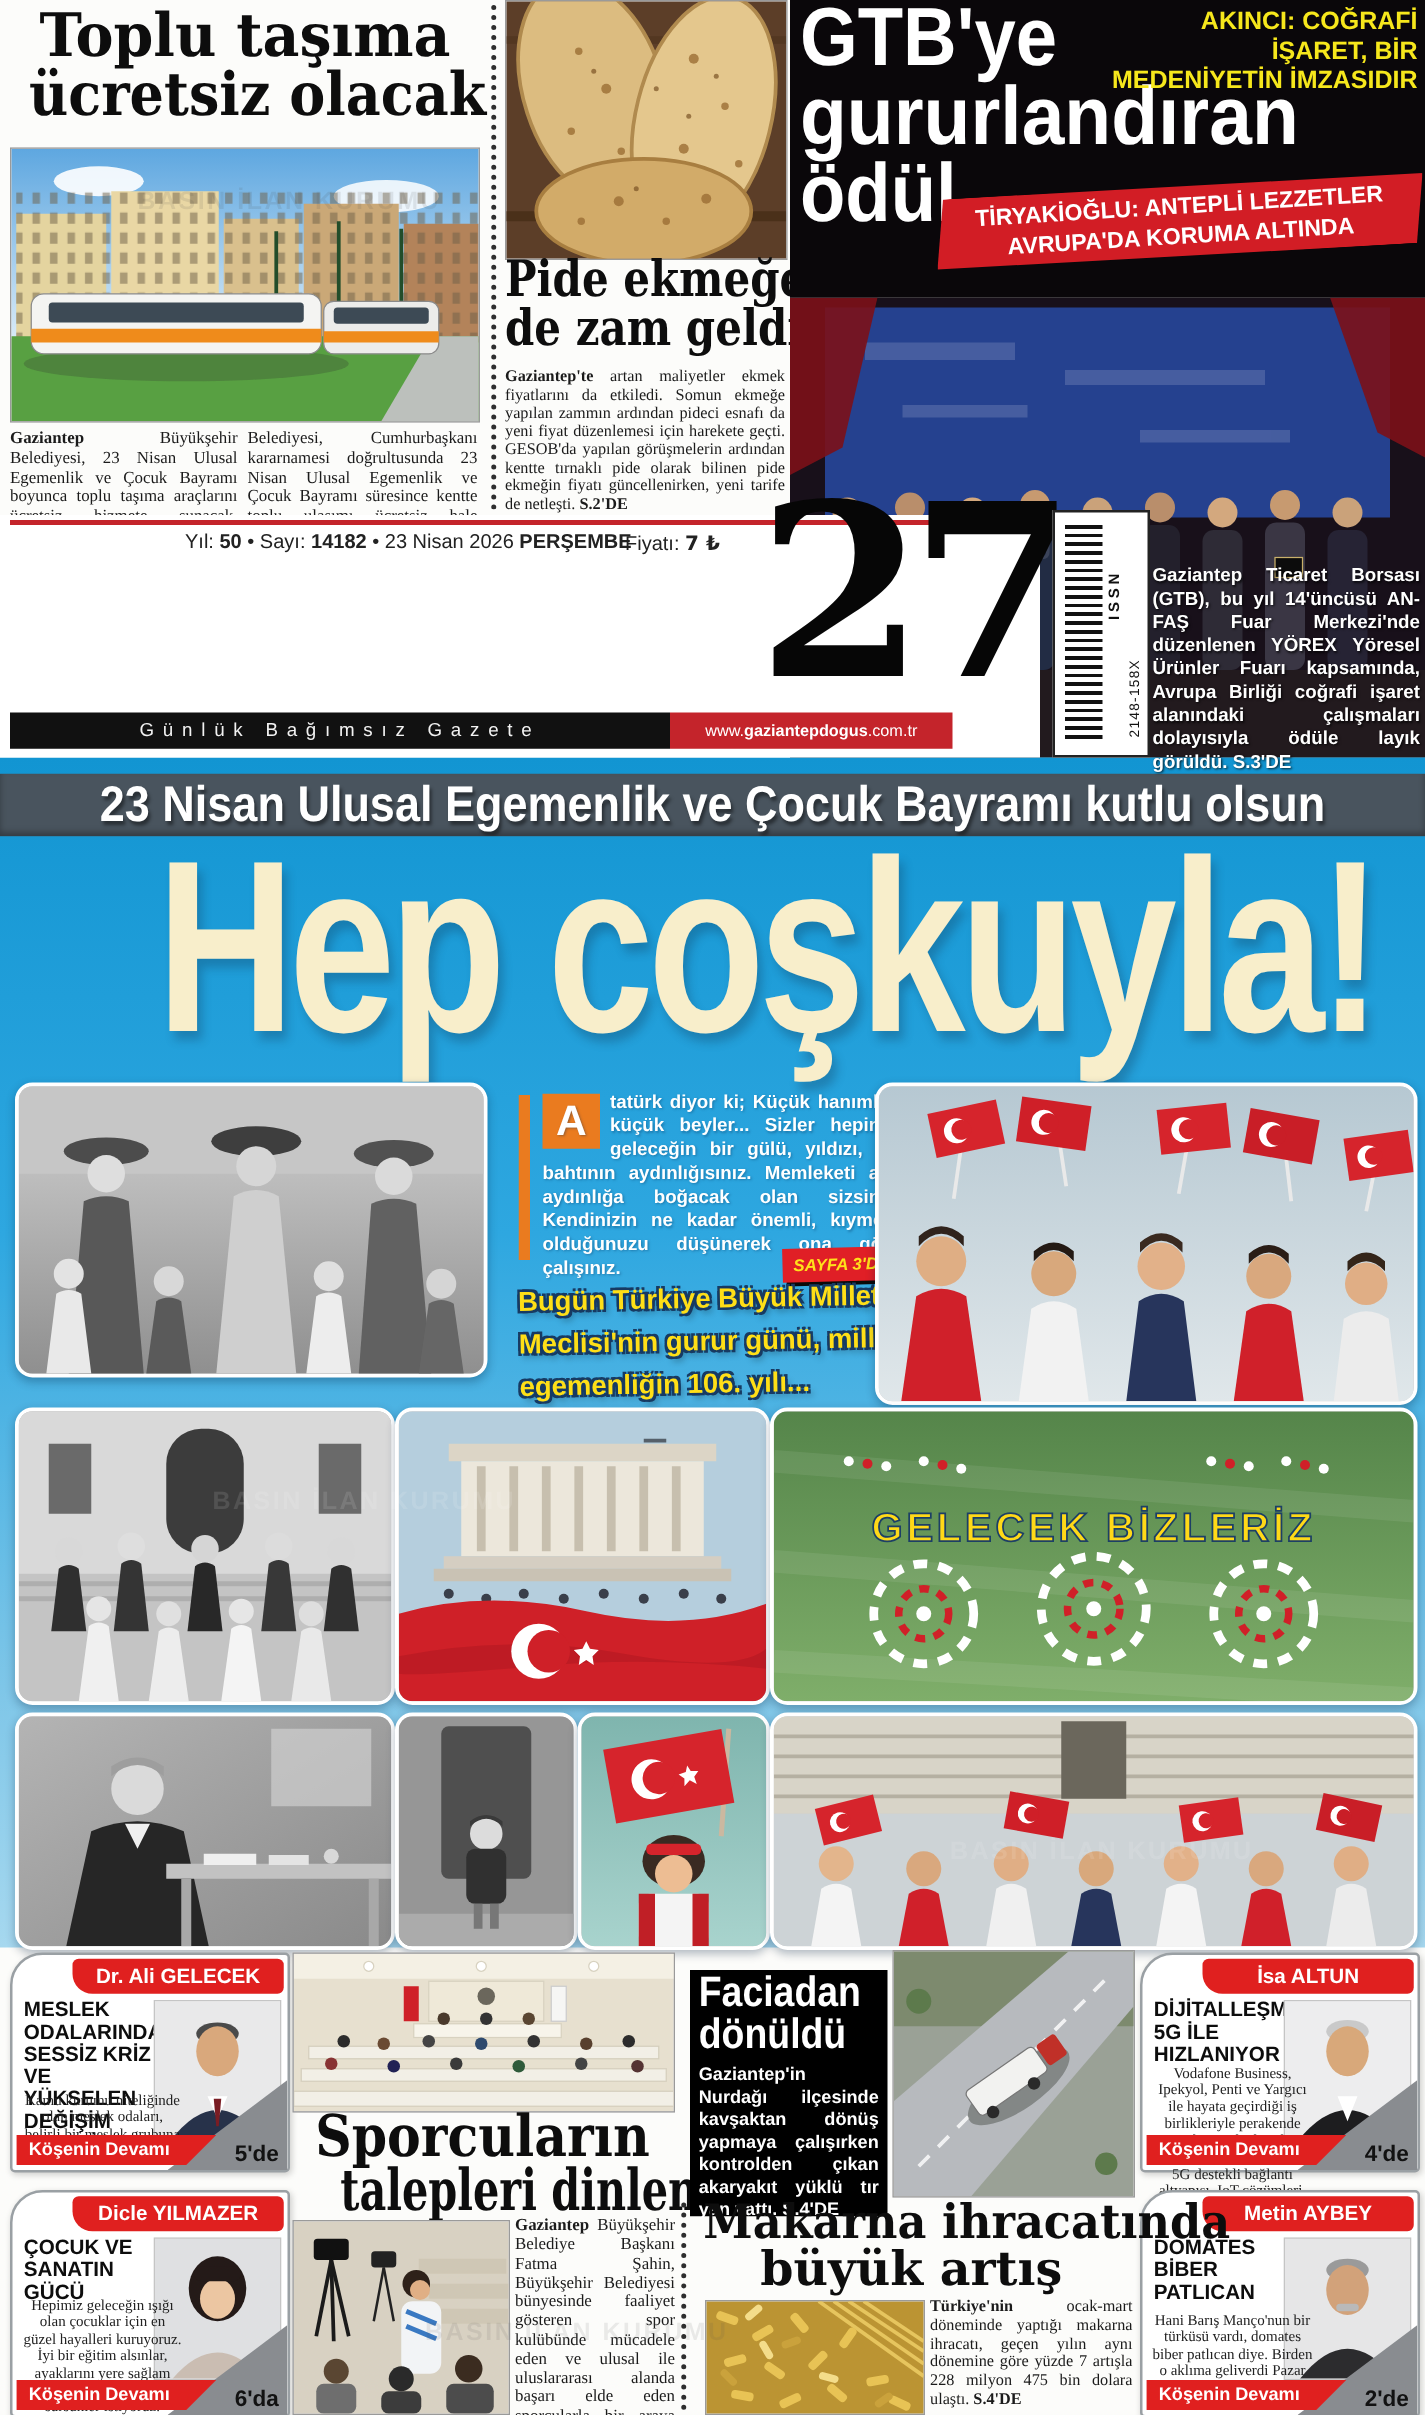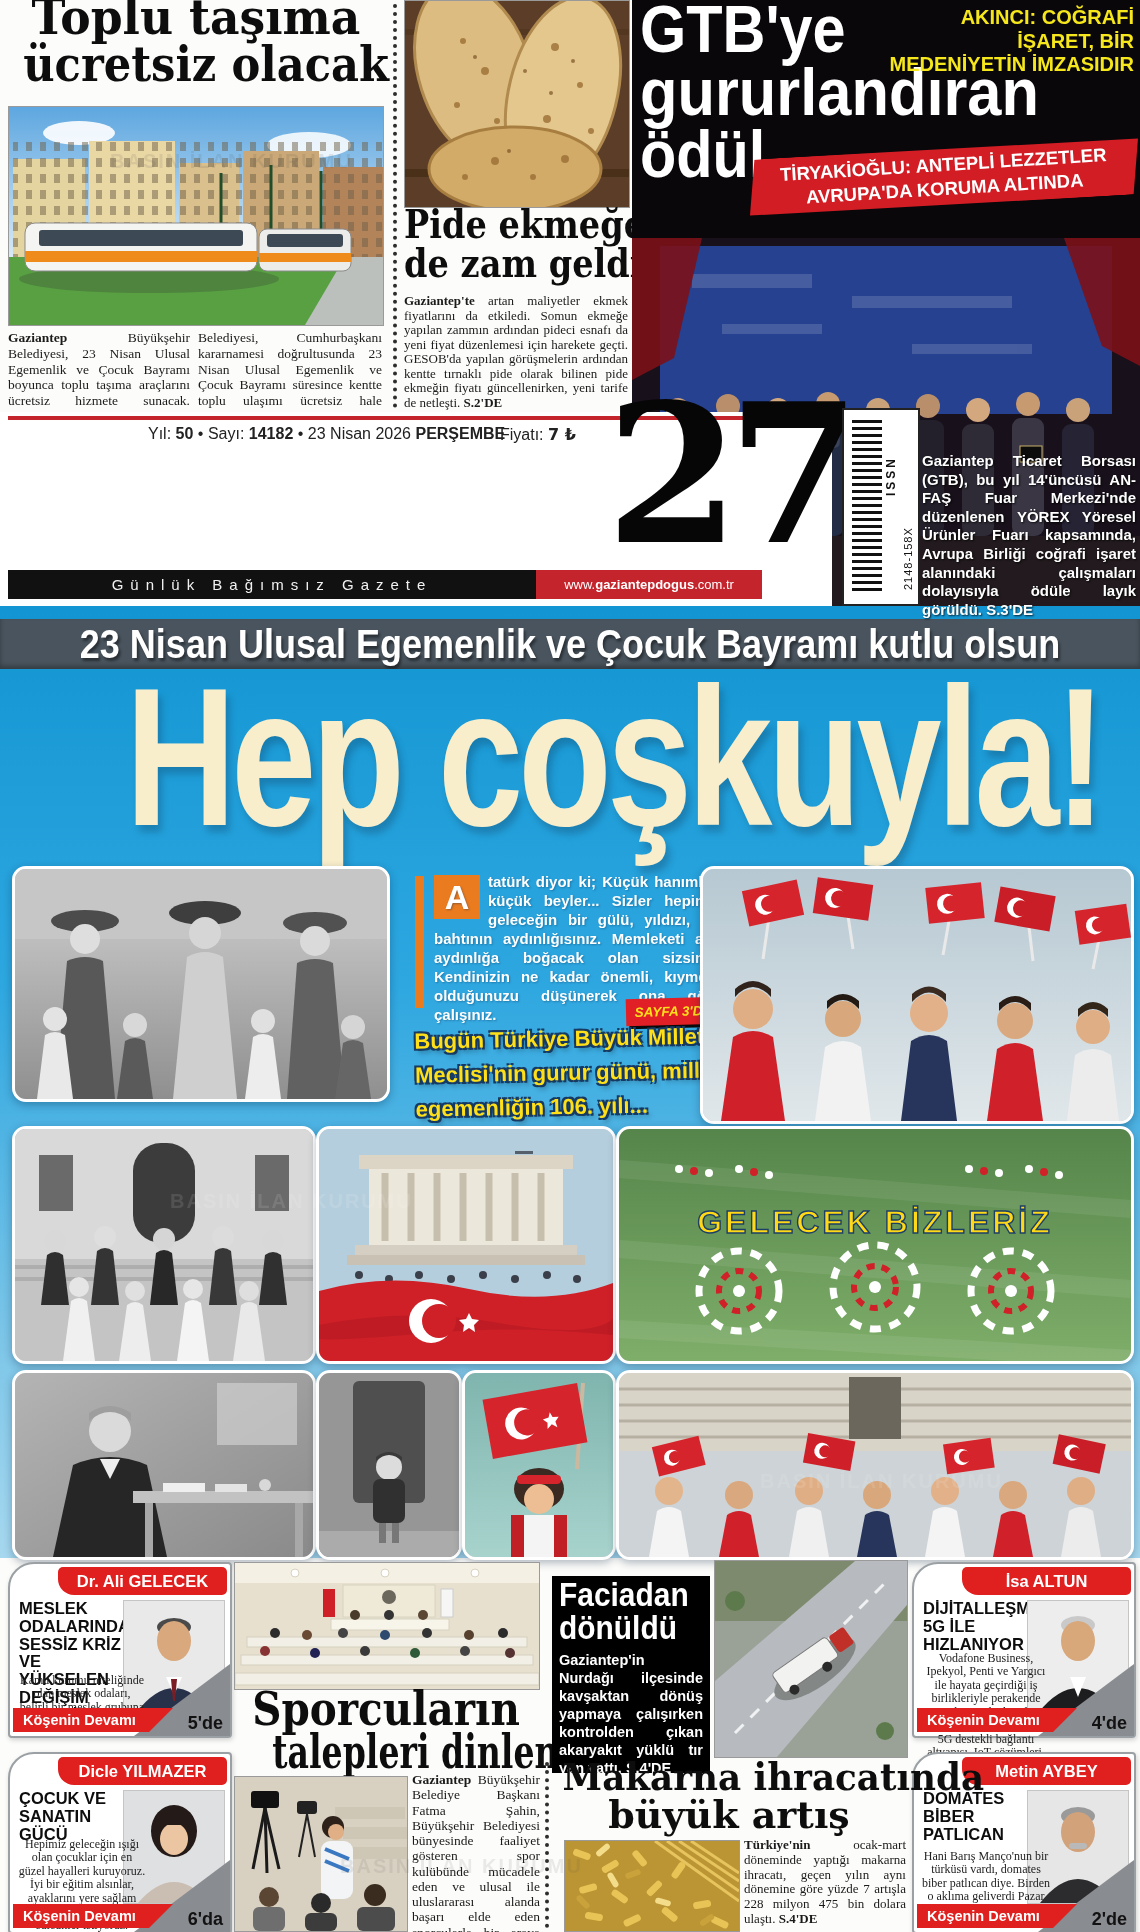--- a/index.html
+++ b/index.html
@@ -38,21 +38,21 @@
         background:linear-gradient(135deg,rgba(255,255,255,0) 0 30%,#898c90 31%);
         clip-path:polygon(100% 0,100% 100%,0 100%);}
   .card .pg{position:absolute;right:7px;bottom:2px;font-weight:bold;font-size:18px;color:#121212;}
   .whitebold{font-weight:bold;color:#fff;text-align:justify;}
 </style>
 </head>
 <body>
 
 <div class="page">
 
-  <section class="abs" style="left:0;top:0;width:390px;height:412px;padding-left:48px;">
+  <section class="abs" style="left:0;top:12px;width:390px;height:412px;padding-left:48px;">
     <h1 class="slab abs" style="left:4px;top:-6px;width:384px;margin:0;font-size:48px;line-height:.98;text-align:center;">
       <span class="cx" style="transform:scaleX(.95);transform-origin:50% 50%;">Toplu taşıma</span>
       <span class="cx" style="transform:scaleX(.9);transform-origin:50% 50%;">ücretsiz olacak</span>
     </h1>
     <div class="photo" style="left:8px;top:106px;width:374px;height:218px;">
       <svg width="374" height="218" viewBox="0 0 374 218">
         <defs>
           <linearGradient id="sky" x1="0" y1="0" x2="0" y2="1">
             <stop offset="0" stop-color="#5ea7e0"></stop>
               <stop offset="1" stop-color="#d8eaf7"></stop>

